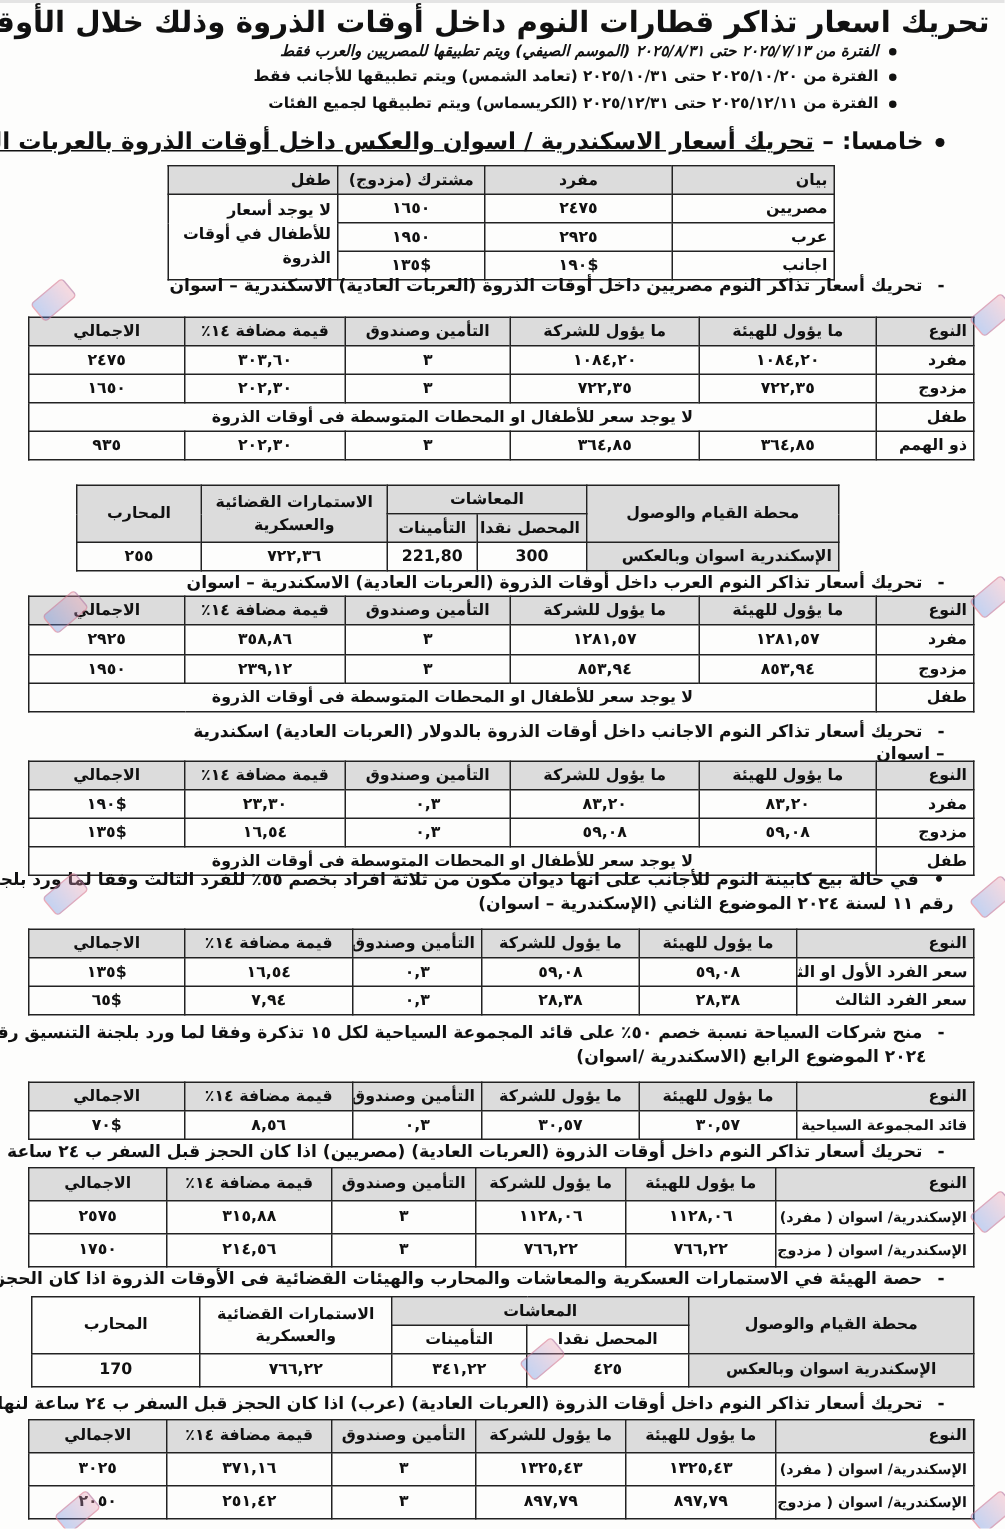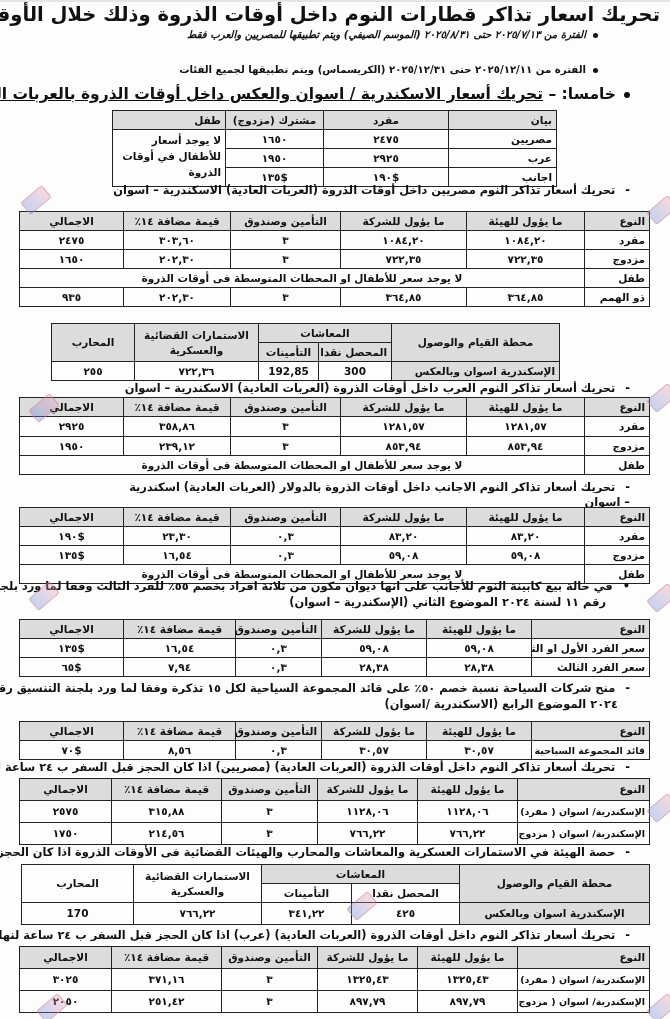--- a/index.html
+++ b/index.html
@@ -45,20 +45,21 @@
 </style>
 </head>
 <body>
 
 <div class="page">
   <div class="topline"></div>
 
   <div class="title">تحريك اسعار تذاكر قطارات النوم داخل أوقات الذروة وذلك خلال الأوقات الاتية</div>
 
   <div class="period" style="top:29px; right:72px;font-style:italic;"><span class="dot"></span><span>الفترة من ٢٠٢٥/٧/١٣ حتى ٢٠٢٥/٨/٣١ (الموسم الصيفي) ويتم تطبيقها للمصريين والعرب فقط</span></div>
+  <div class="period" style="top:46px; right:72px;"><span class="dot"></span><span>الفترة من ٢٠٢٥/١٠/٢٠ حتى ٢٠٢٥/١٠/٣١ (تعامد الشمس) ويتم تطبيقها للأجانب فقط</span></div>
   <div class="period" style="top:64px; right:72px;"><span class="dot"></span><span>الفترة من ٢٠٢٥/١٢/١١ حتى ٢٠٢٥/١٢/٣١ (الكريسماس) ويتم تطبيقها لجميع الفئات</span></div>
 
   <div class="section-head"><span class="dot"></span><span>خامسا: –</span> <span class="u">تحريك أسعار الاسكندرية / اسوان والعكس داخل أوقات الذروة بالعربات العادية</span></div>
 
   <table style="top:110px; right:113px; width:444px;">
     <colgroup>
         <col style="width:108px">
         <col style="width:125px">
         <col style="width:98px">
         <col style="width:113px">
@@ -154,21 +155,21 @@
       <th rowspan="2" style="white-space:normal; line-height:15px;">الاستمارات القضائية والعسكرية</th>
       <th rowspan="2">المحارب</th>
     </tr>
     <tr>
       <th>المحصل نقدا</th>
       <th>التأمينات</th>
     </tr>
     <tr>
       <td class="lbl" style="background:#dcdcdc;">الإسكندرية اسوان وبالعكس</td>
       <td>300</td>
-      <td>192,85</td>
+      <td>221,80</td>
       <td>٧٢٢,٣٦</td>
       <td>٢٥٥</td>
     </tr>
   </tbody>
     </table>
 
   <div class="note" style="top:381px; right:40px;"><span class="dash">-</span><span>تحريك أسعار تذاكر النوم العرب داخل أوقات الذروة (العربات العادية) الاسكندرية – اسوان</span></div>
   <table style="top:397px; right:20px; width:630px;">
     <colgroup>
         <col style="width:65px">
@@ -246,21 +247,21 @@
       <td>$١٣٥</td>
     </tr>
     <tr>
       <td class="lbl">طفل</td>
       <td colspan="5" class="merge">لا يوجد سعر للأطفال او المحطات المتوسطة فى أوقات الذروة</td>
     </tr>
   </tbody>
     </table>
 
   <div class="note" style="top:579px; right:40px;"><span class="dash">•</span><span>في حالة بيع كابينة النوم للأجانب على انها ديوان مكون من ثلاثة افراد بخصم ٥٥٪ للفرد الثالث وفقا لما ورد بلجنة التنسيق</span></div>
-  <div class="note" style="top:595px; right:64px;margin-left:44px;">رقم ١١ لسنة ٢٠٢٤ الموضوع الثاني (الإسكندرية – اسوان)</div>
+  <div class="note" style="top:595px; right:34px;margin-left:44px;">رقم ١١ لسنة ٢٠٢٤ الموضوع الثاني (الإسكندرية – اسوان)</div>
   <table style="top:619px; right:20px; width:630px;">
     <colgroup>
         <col style="width:118px">
         <col style="width:105px">
         <col style="width:105px">
         <col style="width:86px">
         <col style="width:112px">
         <col style="width:104px">
       </colgroup>
     <tbody>

